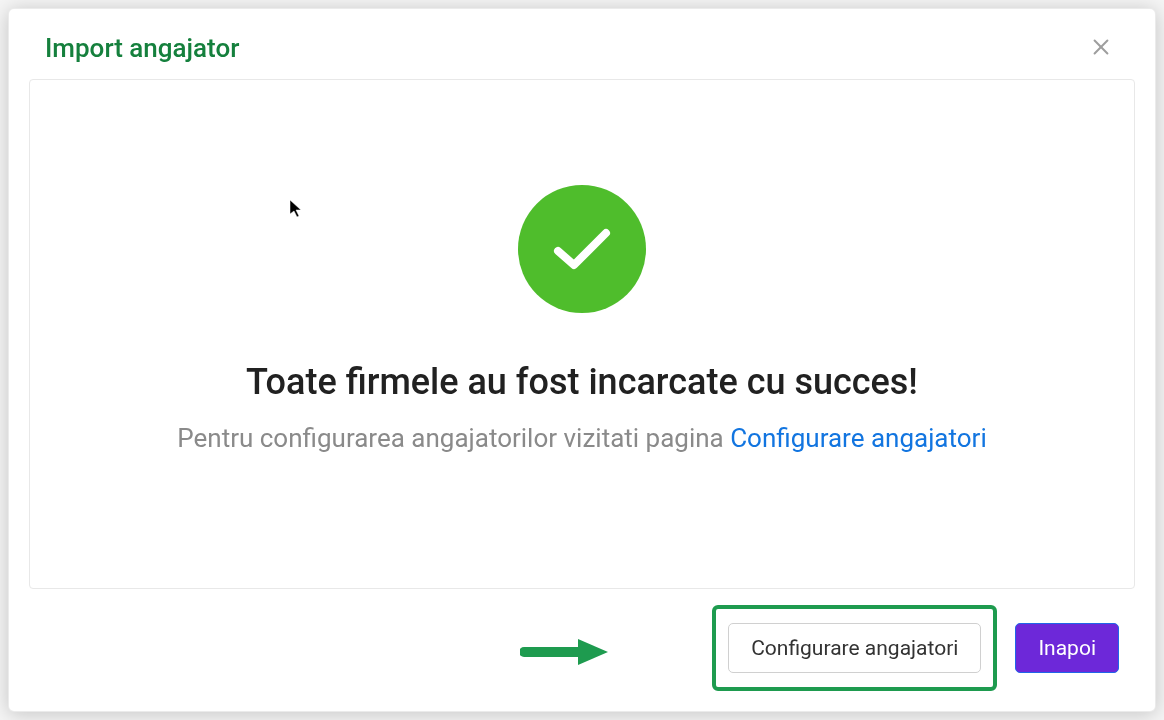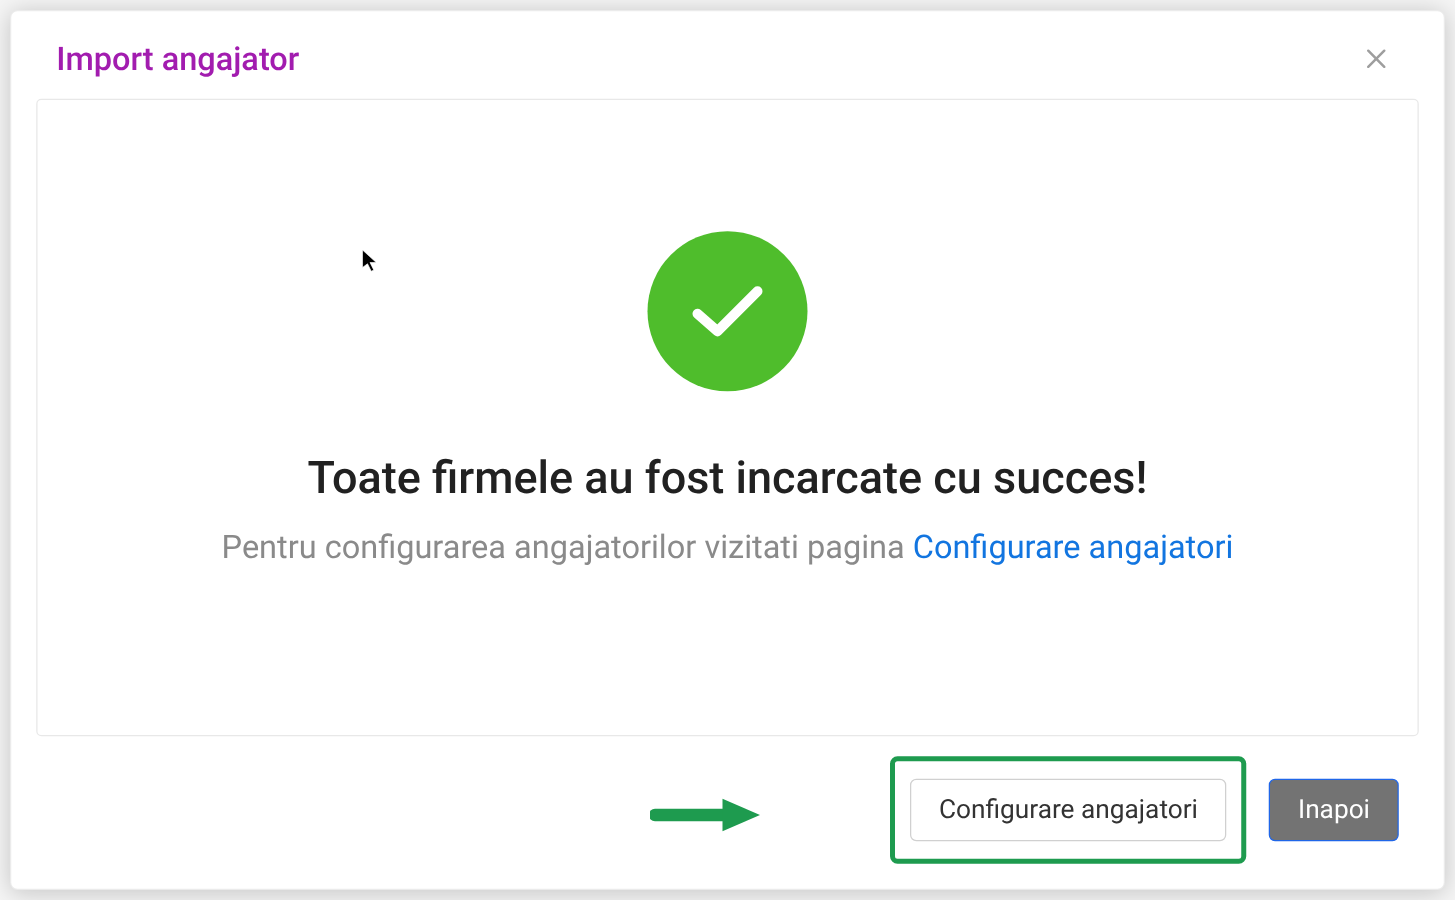--- a/index.html
+++ b/index.html
@@ -30,21 +30,21 @@
     }
     .modal-header {
       padding: 24px 40px 16px 36px;
       display: flex;
       justify-content: space-between;
       align-items: flex-start;
     }
     .modal-title {
       font-size: 26px;
       font-weight: 500;
-      color: #a21caf;
+      color: #15803d;
     }
     .close-btn {
       cursor: pointer;
       width: 28px;
       height: 28px;
       display: flex;
       align-items: center;
       justify-content: center;
       color: #9e9e9e;
     }
@@ -117,21 +117,21 @@
       cursor: pointer;
       font-family: inherit;
       display: inline-block;
     }
     .btn-outline {
       background: #fff;
       color: #333;
       border: 1px solid #d0d0d0;
     }
     .btn-primary {
-      background: #737373;
+      background: #6d28d9;
       color: #fff;
       border: 1px solid #2066e8;
     }
     .arrow-annotation {
       position: absolute;
       left: 520px;
       top: 637px;
       width: 90px;
       height: 30px;
       pointer-events: none;

